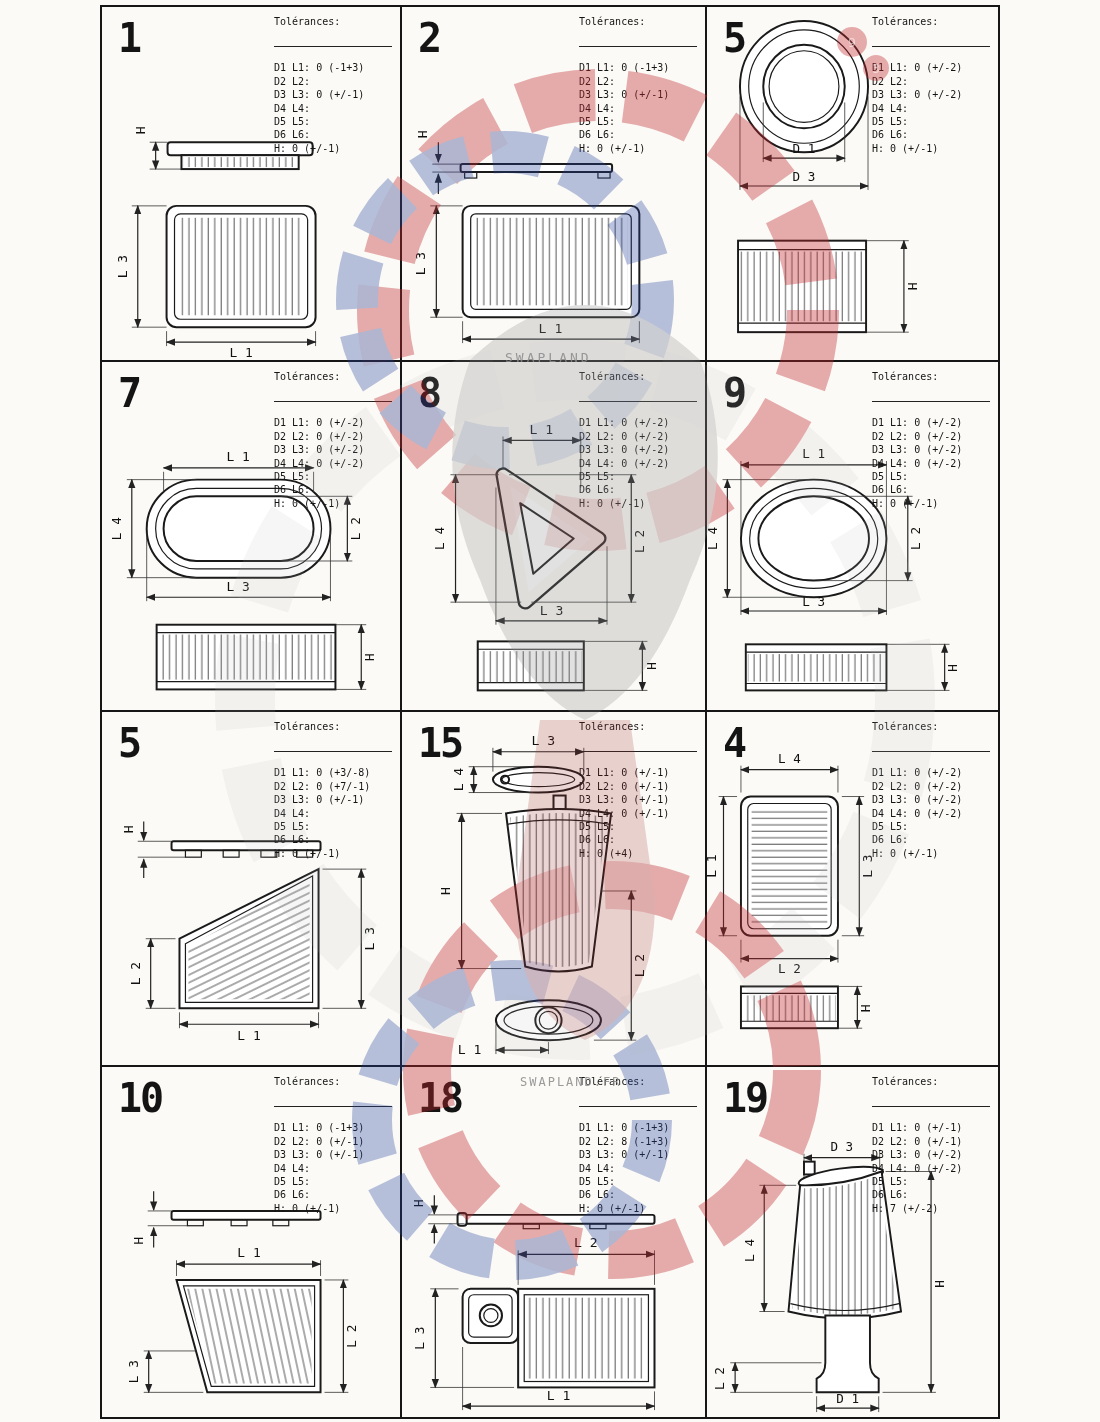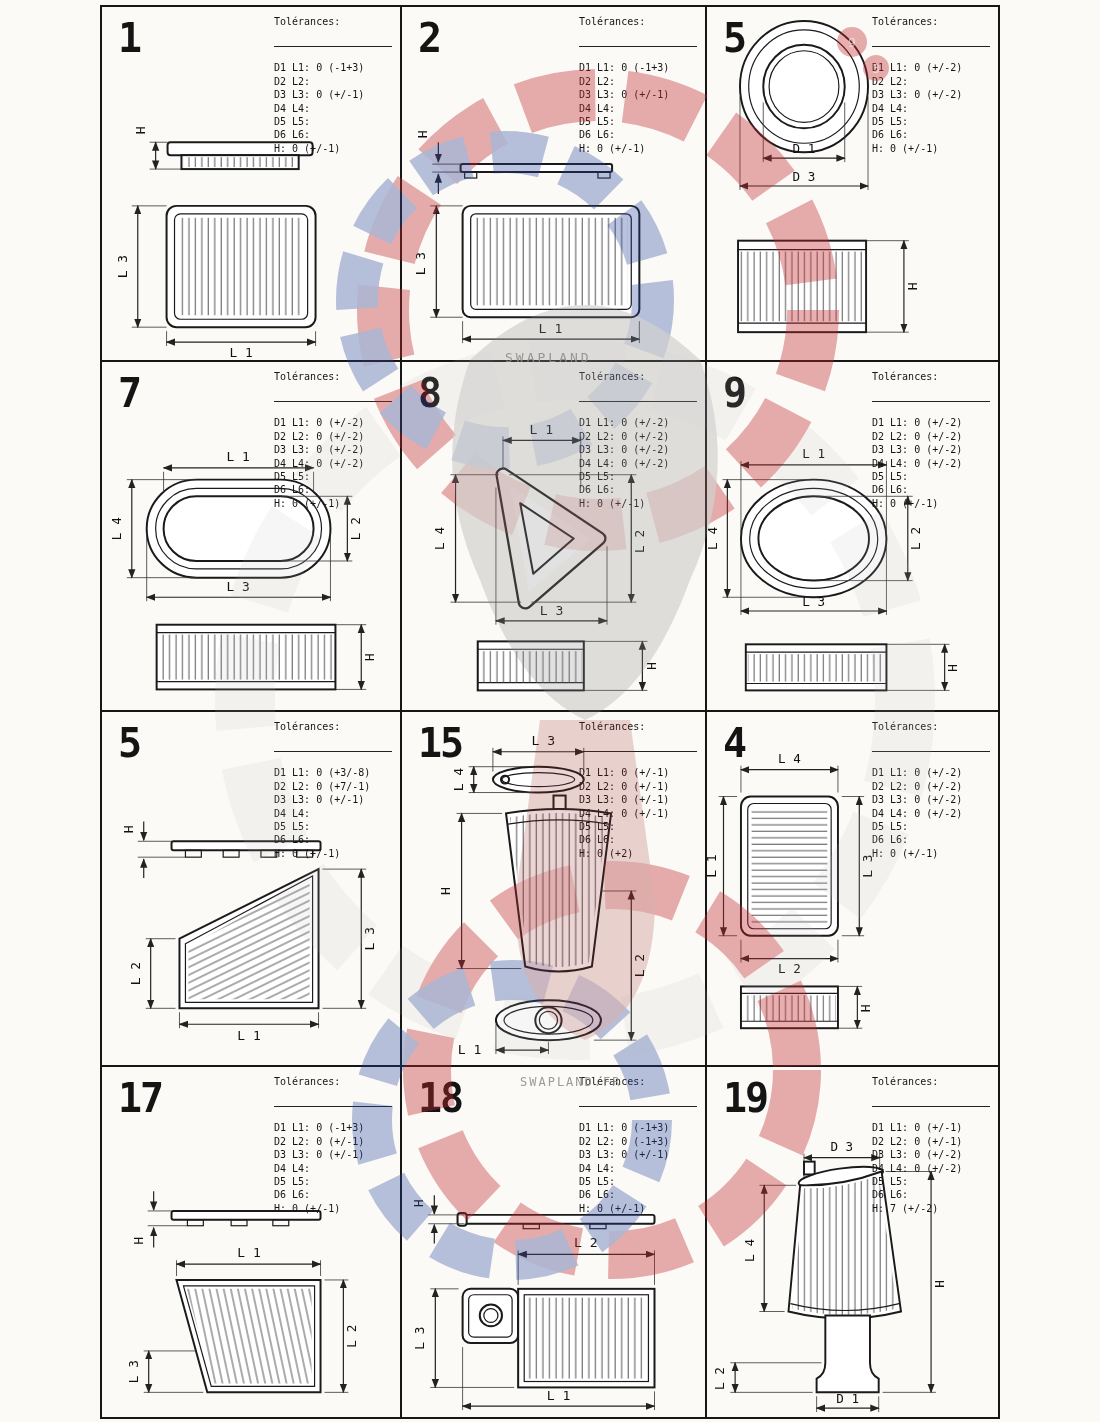--- a/index.html
+++ b/index.html
@@ -428,21 +428,21 @@
     <div class="num">15</div>
     <div class="tol">
       <div class="tol-title">Tolérances:</div>
       <div>
           <div class="tol-line">D1 L1: 0 (+/-1)</div>
           <div class="tol-line">D2 L2: 0 (+/-1)</div>
           <div class="tol-line">D3 L3: 0 (+/-1)</div>
           <div class="tol-line">D4 L4: 0 (+/-1)</div>
           <div class="tol-line">D5 L5:</div>
           <div class="tol-line">D6 L6:</div>
-          <div class="tol-line">H: 0 (+2)</div>
+          <div class="tol-line">H: 0 (+4)</div>
         </div>
     </div>
     <svg class="draw" viewBox="0 0 300 355" preserveAspectRatio="none">
       <g>
         <ellipse class="o" cx="135" cy="68" rx="45" ry="13"></ellipse>
         <ellipse class="k" cx="135" cy="68" rx="36" ry="7"></ellipse>
         <circle class="k2" cx="102" cy="68" r="4"></circle>
       </g>
       <g>
         <line class="ext" x1="90" y1="60" x2="90" y2="36"></line>
@@ -542,21 +542,21 @@
       <g>
         <line class="ext" x1="135" y1="276" x2="160" y2="276"></line>
         <line class="ext" x1="135" y1="318" x2="160" y2="318"></line>
         <line class="dim" x1="155" y1="276" x2="155" y2="318" marker-start="url(#arw)" marker-end="url(#arw)"></line>
         <text class="lbl" transform="translate(168,298) rotate(-90)">H</text>
       </g>
     </svg>
   </section>
 
   <section class="cell">
-    <div class="num">17</div>
+    <div class="num">10</div>
     <div class="tol">
       <div class="tol-title">Tolérances:</div>
       <div>
           <div class="tol-line">D1 L1: 0 (-1+3)</div>
           <div class="tol-line">D2 L2: 0 (+/-1)</div>
           <div class="tol-line">D3 L3: 0 (+/-1)</div>
           <div class="tol-line">D4 L4:</div>
           <div class="tol-line">D5 L5:</div>
           <div class="tol-line">D6 L6:</div>
           <div class="tol-line">H: 0 (+/-1)</div>
@@ -601,21 +601,21 @@
       </g>
     </svg>
   </section>
 
   <section class="cell">
     <div class="num">18</div>
     <div class="tol">
       <div class="tol-title">Tolérances:</div>
       <div>
           <div class="tol-line">D1 L1: 0 (-1+3)</div>
-          <div class="tol-line">D2 L2: 0 (-1+3)</div>
+          <div class="tol-line">D2 L2: 8 (-1+3)</div>
           <div class="tol-line">D3 L3: 0 (+/-1)</div>
           <div class="tol-line">D4 L4:</div>
           <div class="tol-line">D5 L5:</div>
           <div class="tol-line">D6 L6:</div>
           <div class="tol-line">H: 0 (+/-1)</div>
         </div>
     </div>
     <svg class="draw" viewBox="0 0 300 355" preserveAspectRatio="none">
       <g>
         <rect class="o" x="62" y="150" width="188" height="9" rx="2"></rect>

